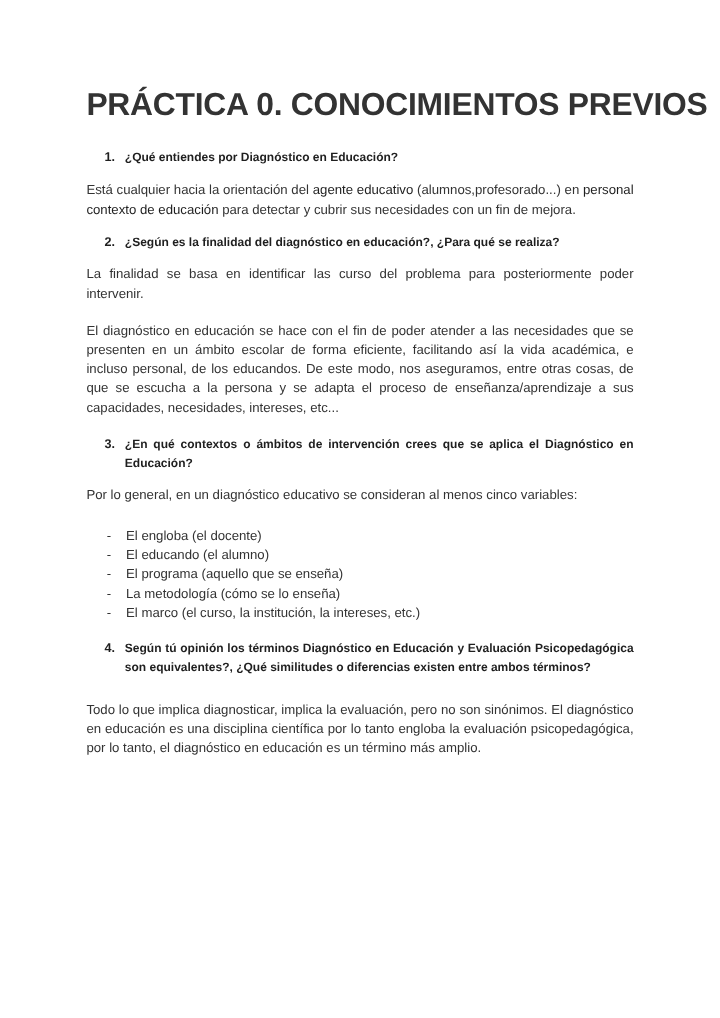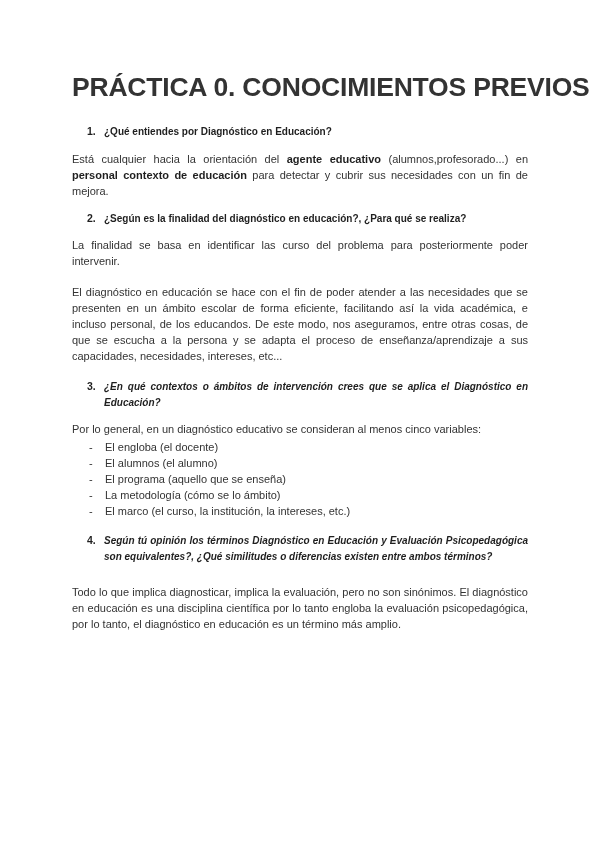--- a/index.html
+++ b/index.html
@@ -60,34 +60,33 @@
     flex: 1 1 auto;
     font-size: 10px;
     font-weight: bold;
     line-height: 15.5px;
     color: #1f1f1f;
     text-align: justify;
     text-justify: inter-word;
   }
   .question.justified .q-text {
     text-align-last: left;
-    font-style: italic;
   }
 
   
   .para {
     font-size: 11px;
     line-height: 16px;
     color: #333333;
     text-align: justify;
     text-justify: inter-word;
     margin: 0 0 12px 0;
   }
-  .para.tight { margin-bottom: 2px; }
-  .para b, .para strong { font-weight: bold; color: #1f1f1f; }
+  .para.tight { margin-bottom: 18px; }
+  .para b, .para strong { font-weight: normal; color: #1f1f1f; }
 
   
   .dash-list {
     list-style: none;
     margin: 0 0 14px 0;
     padding: 0;
   }
   .dash-list li {
     display: flex;
     align-items: baseline;
@@ -143,29 +142,29 @@
 
     <p class="para tight">Por lo general, en un diagnóstico educativo se consideran al menos cinco variables:</p>
 
     <ul class="dash-list">
       <li>
         <span class="dash">-</span>
         <span class="item-text">El engloba (el docente)</span>
       </li>
       <li>
         <span class="dash">-</span>
-        <span class="item-text">El alumnos (el alumno)</span>
+        <span class="item-text">El educando (el alumno)</span>
       </li>
       <li>
         <span class="dash">-</span>
         <span class="item-text">El programa (aquello que se enseña)</span>
       </li>
       <li>
         <span class="dash">-</span>
-        <span class="item-text">La metodología (cómo se lo ámbito)</span>
+        <span class="item-text">La metodología (cómo se lo enseña)</span>
       </li>
       <li>
         <span class="dash">-</span>
         <span class="item-text">El marco (el curso, la institución, la intereses, etc.)</span>
       </li>
     </ul>
 
     <div class="question justified">
       <span class="q-num">4.</span>
       <span class="q-text">Según tú opinión los términos Diagnóstico en Educación y Evaluación Psicopedagógica son equivalentes?, ¿Qué similitudes o diferencias existen entre ambos términos?</span>

